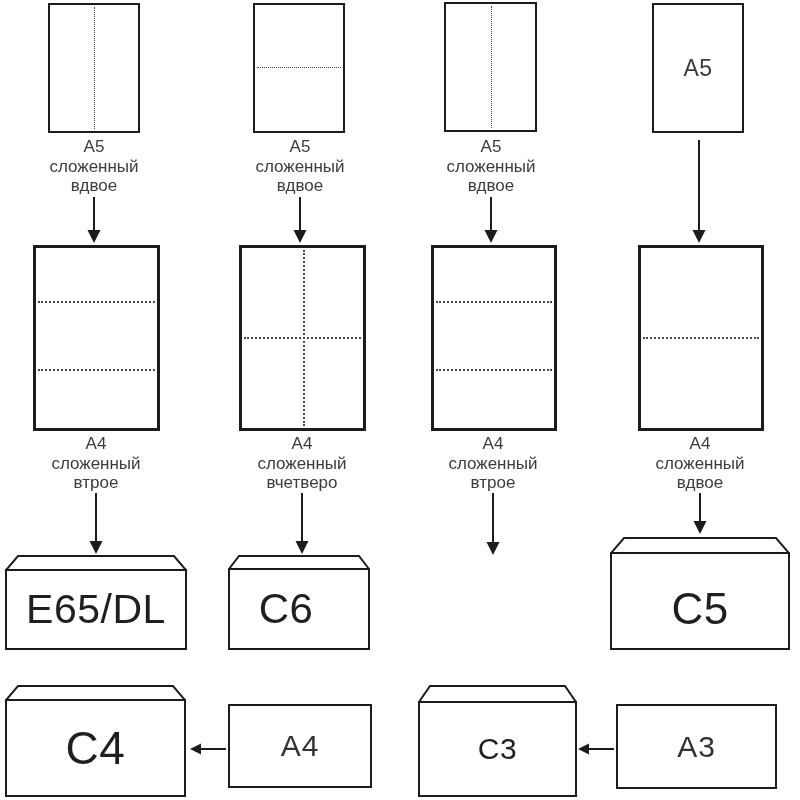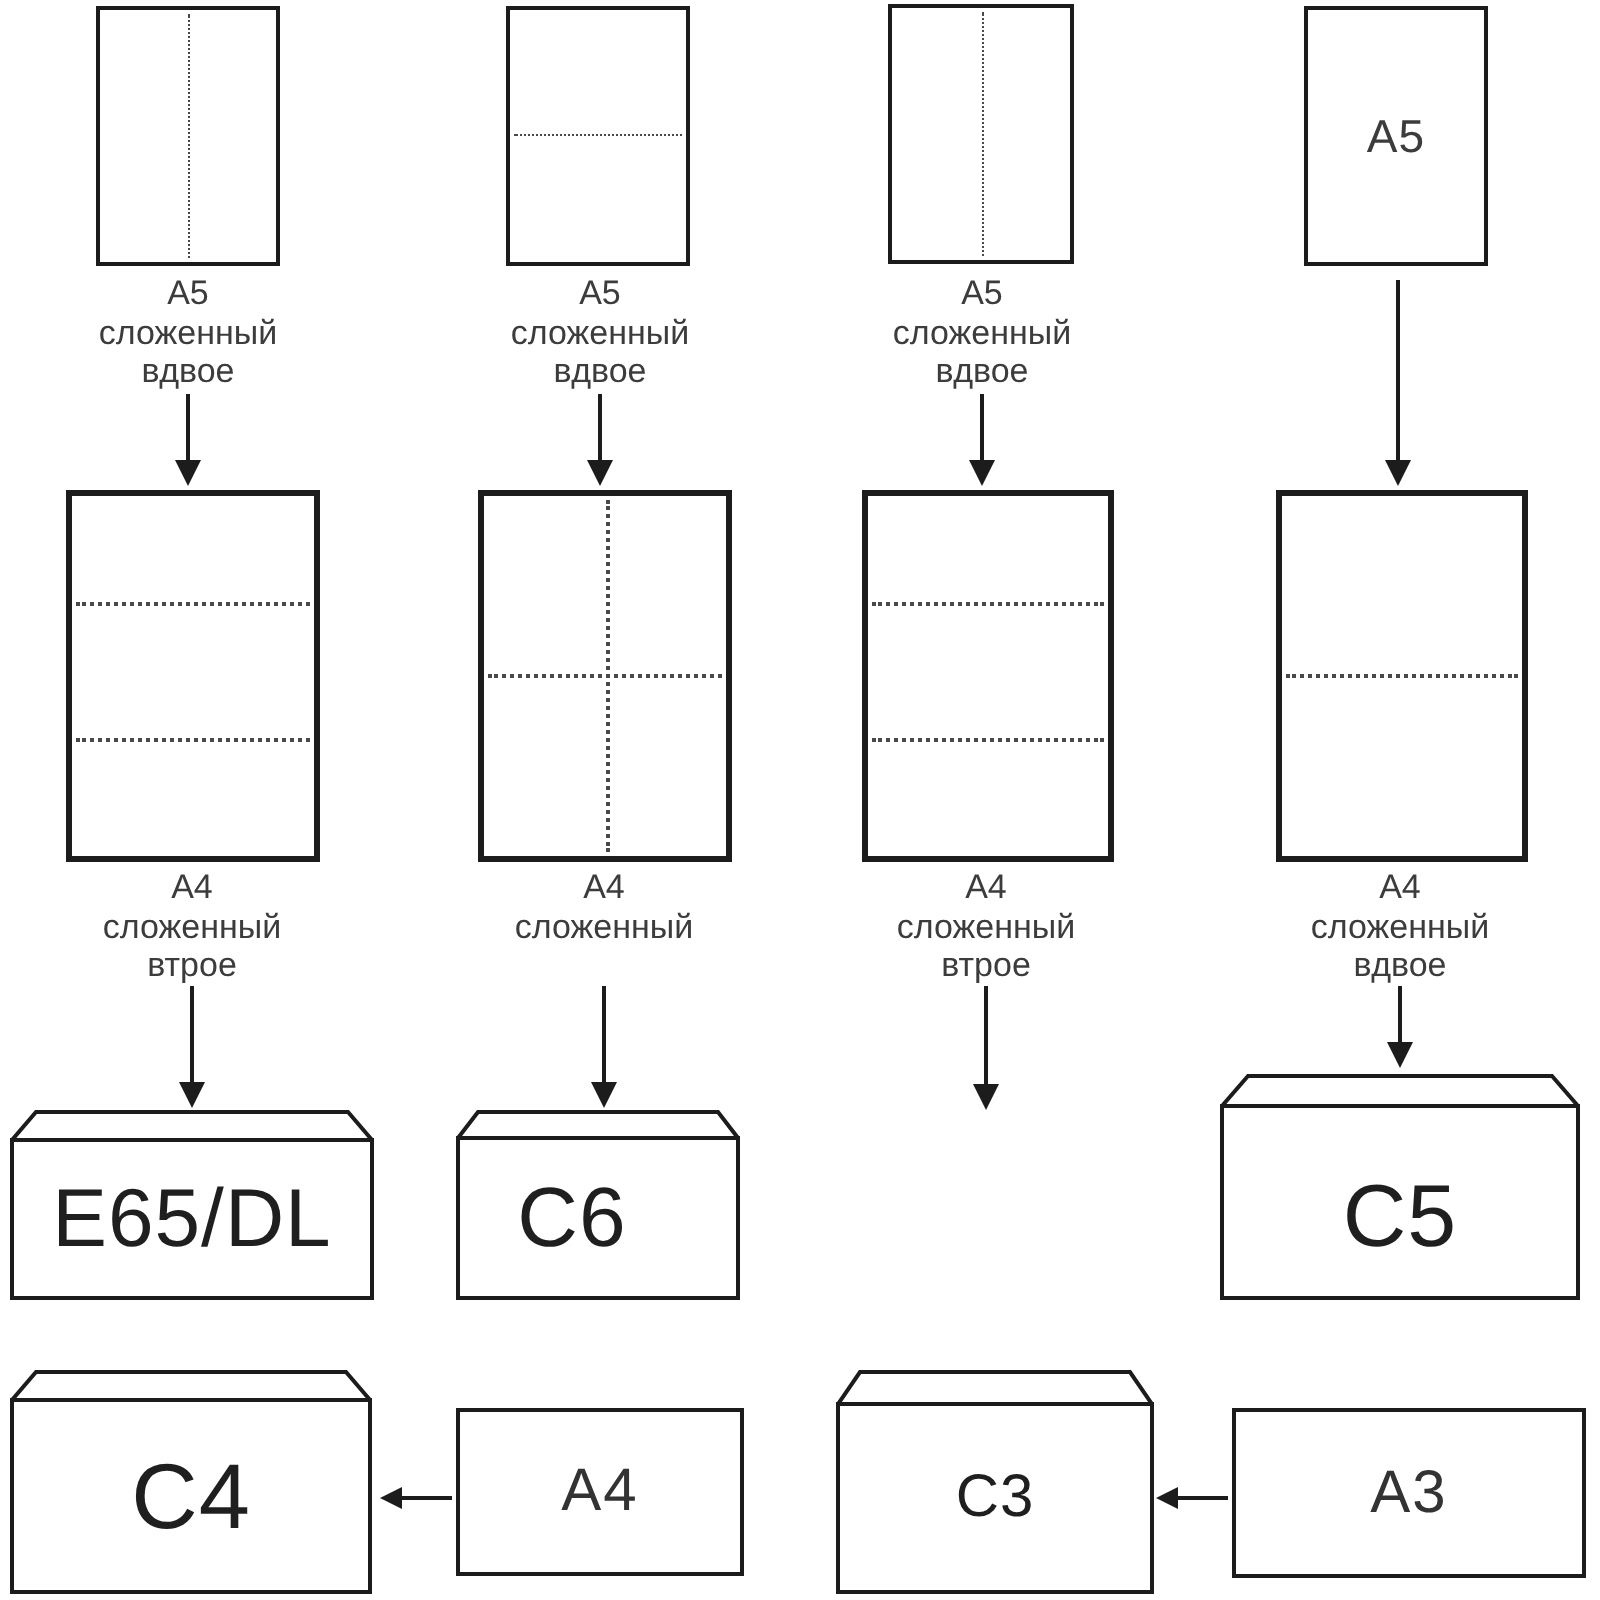--- a/index.html
+++ b/index.html
@@ -139,20 +139,21 @@
   </div>
 
   <div class="caption" style="left:6px;top:434px">
     <span>A4</span>
     <span>сложенный</span>
     <span>втрое</span>
   </div>
   <div class="caption" style="left:212px;top:434px">
     <span>A4</span>
     <span>сложенный</span>
+    <span>вчетверо</span>
   </div>
   <div class="caption" style="left:403px;top:434px">
     <span>A4</span>
     <span>сложенный</span>
     <span>втрое</span>
   </div>
   <div class="caption" style="left:610px;top:434px">
     <span>A4</span>
     <span>сложенный</span>
     <span>вдвое</span>
@@ -223,17 +224,17 @@
       <rect class="env-front" x="1" y="17" width="157" height="94"></rect>
     </svg>
     <div class="env-label" style="top:17px;font-size:30px">C3</div>
   </div>
 
   <svg class="arr" style="left:578px;top:741px" width="36" height="16" viewBox="0 0 36 16">
     <line x1="36" y1="8" x2="10" y2="8"></line>
       <polygon points="11,2.5 11,13.5 0,8"></polygon>
   </svg>
 
-  <div class="rect-sheet" style="left:616px;top:704px;width:177px;height:85px">
+  <div class="rect-sheet" style="left:616px;top:704px;width:161px;height:85px">
     <span>A3</span>
   </div>
 
 </div>
 
 </body></html>

